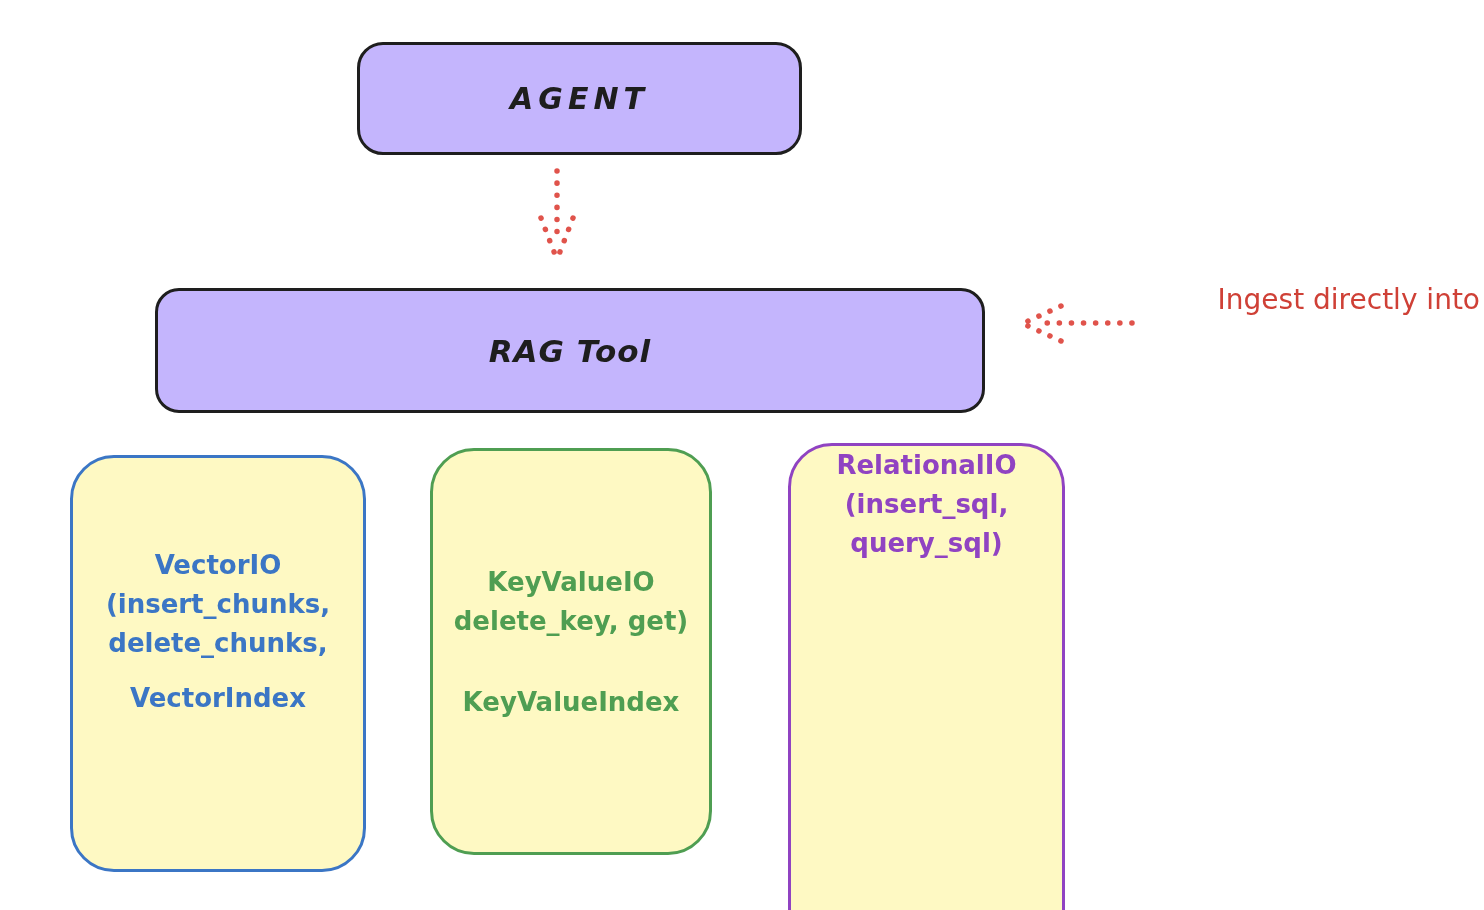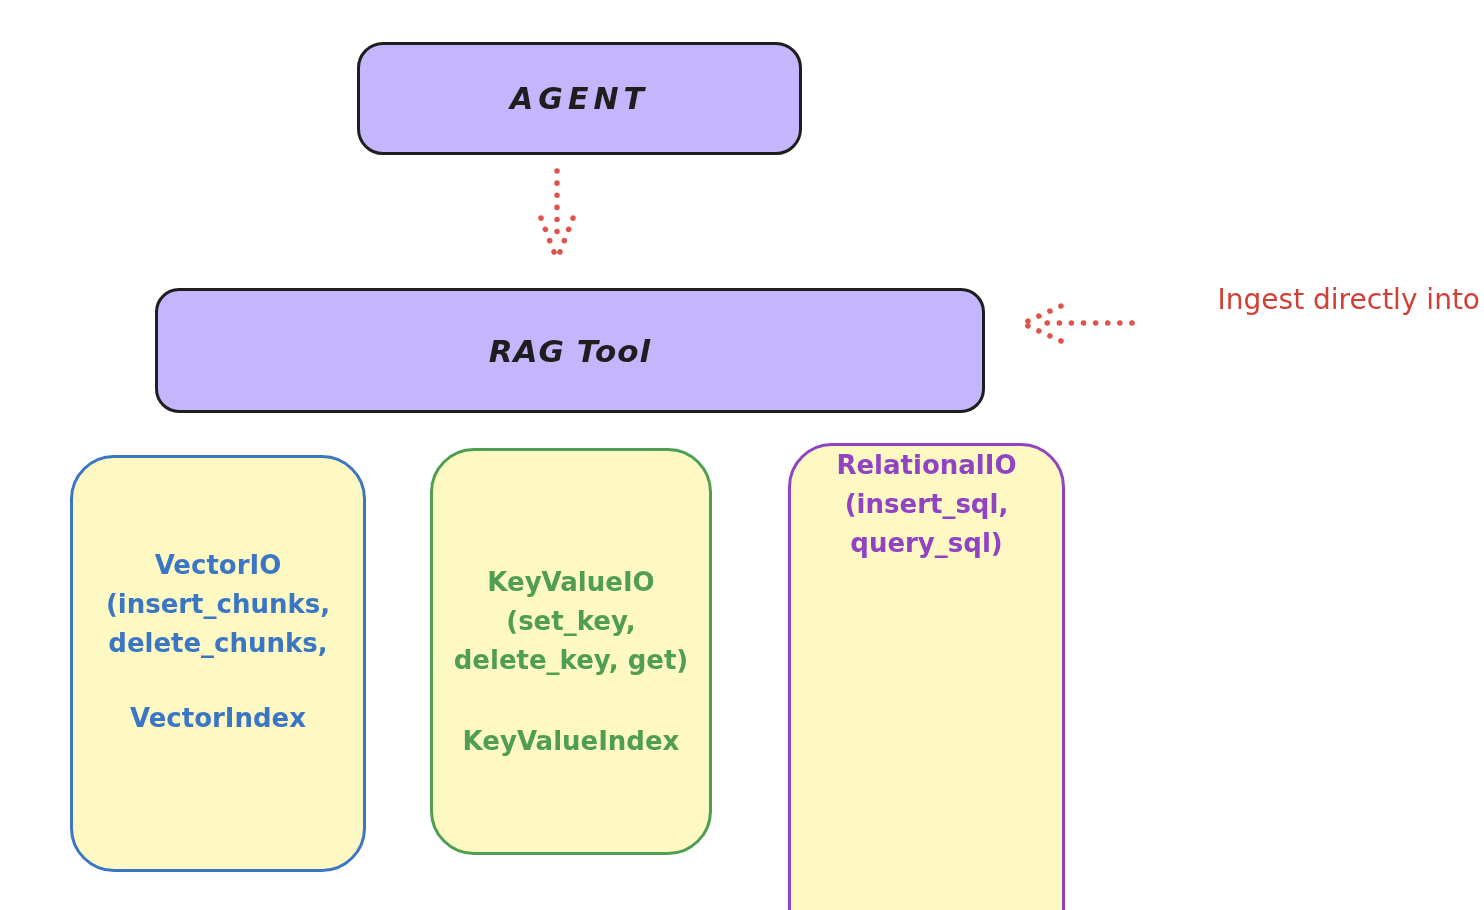--- a/index.html
+++ b/index.html
@@ -51,21 +51,21 @@
   }
   .storage-keyvalue {
     left: 430px; top: 448px; width: 282px; height: 407px;
     border-color: #4f9e52; color: #4f9e52;
     padding-top: 112px;
   }
   .storage-relational {
     left: 788px; top: 443px; width: 277px; height: 513px;
     border-color: #9043c2; color: #9043c2;
   }
-  .index-label { margin-top: 36px; }
+  .index-label { margin-top: 16px; }
   .storage-keyvalue .index-label, .storage-relational .index-label { margin-top: 42px; }
   .annotation-text {
     position: absolute;
     left: 1140px; top: 281px; width: 340px;
     text-align: right;
     color: #cf4036;
     font-size: 28px;
     font-weight: 400;
     line-height: 38px;
   }
@@ -102,21 +102,20 @@
 
   <div class="storage-node storage-vector">
     <div>VectorIO</div>
     <div>(insert_chunks,</div>
     <div>delete_chunks,</div>
     <div class="index-label">VectorIndex</div>
   </div>
 
   <div class="storage-node storage-keyvalue">
     <div>KeyValueIO</div>
-    <div>(set_key,</div>
     <div>delete_key, get)</div>
     <div class="index-label">KeyValueIndex</div>
   </div>
 
   <div class="storage-node storage-relational">
     <div>RelationalIO</div>
     <div>(insert_sql,</div>
     <div>query_sql)</div>
   </div>
 

